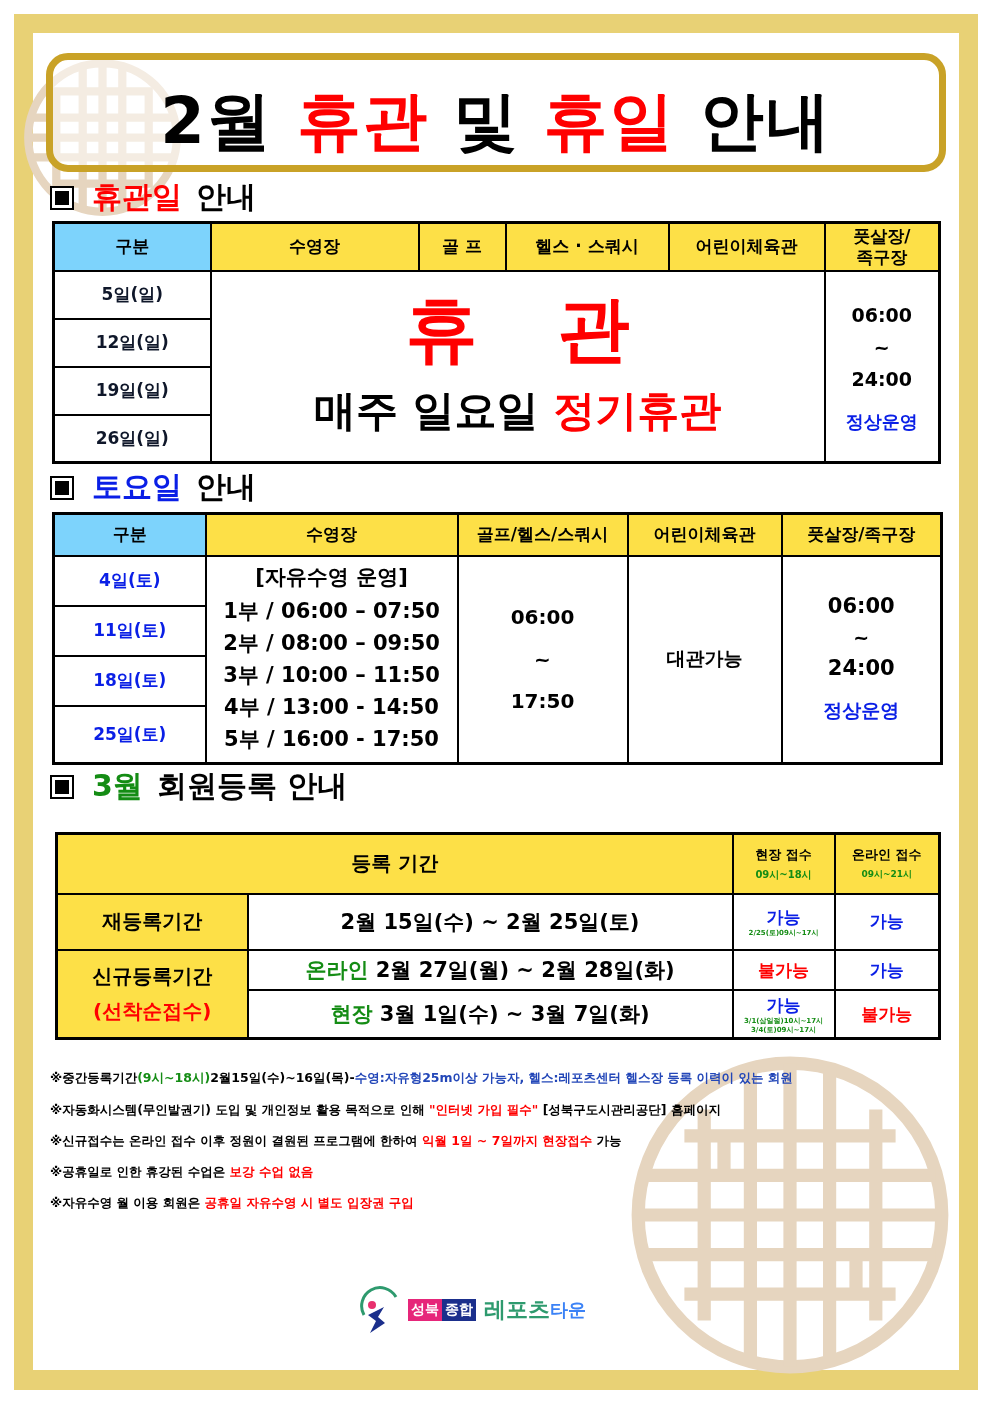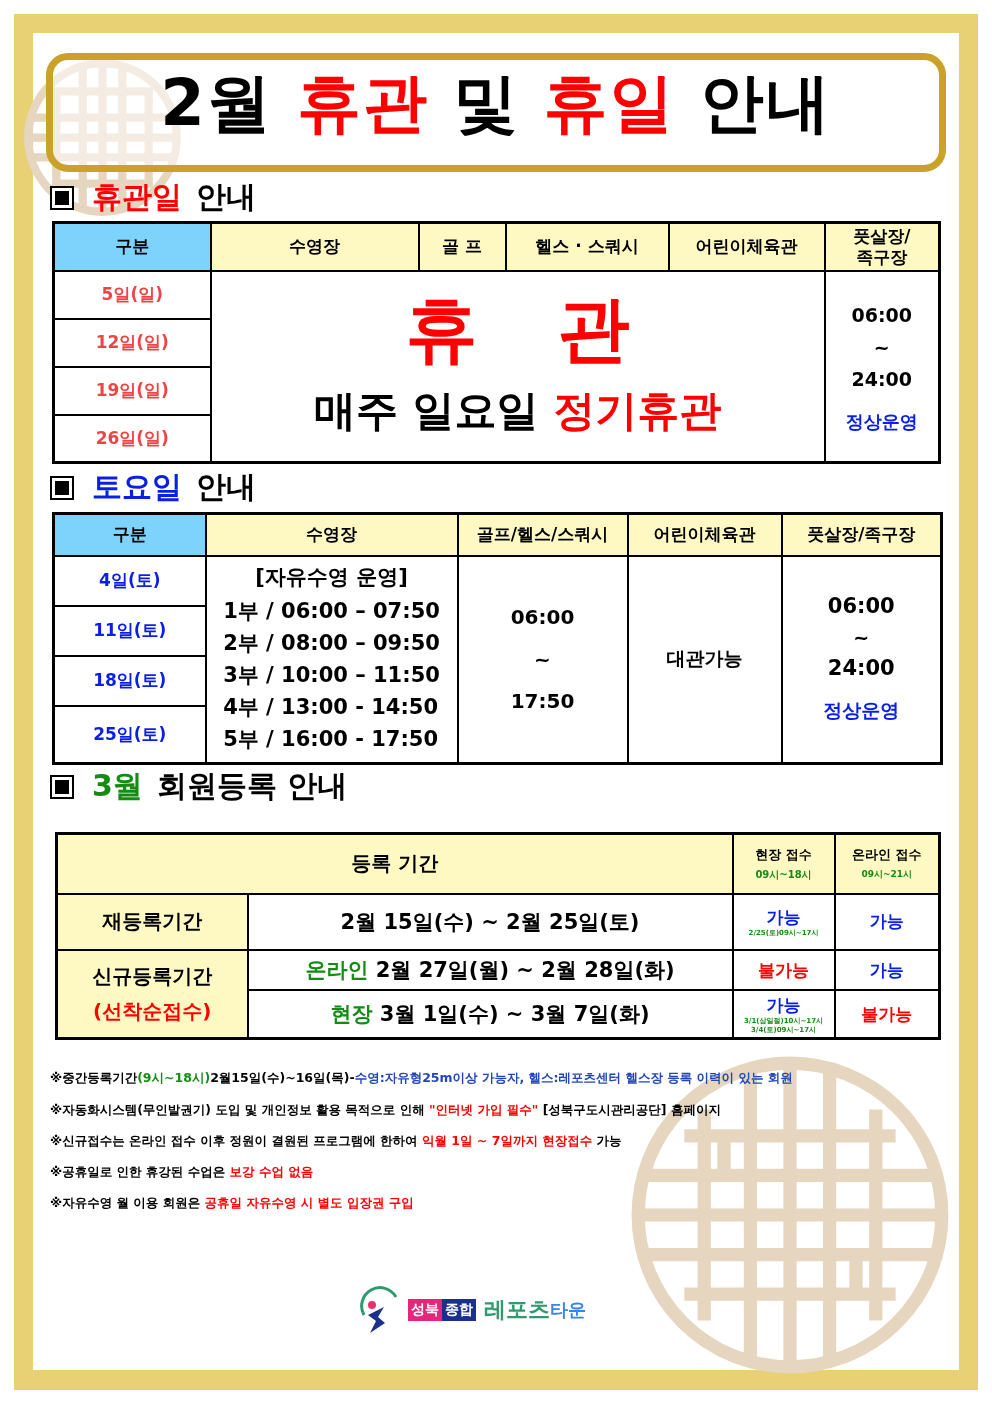--- a/index.html
+++ b/index.html
@@ -3,41 +3,41 @@
 <meta charset="utf-8">
 <style>
   html, body { margin:0; padding:0; }
   body { width:992px; height:1403px; background:#ffffff; position:relative; overflow:hidden;
          font-family:"DejaVu Sans", "Liberation Sans", sans-serif; }
   .frame { position:absolute; left:14px; top:14px; width:964px; height:1376px; background:#e8d175; }
   .frame-inner { position:absolute; left:33px; top:33px; width:926px; height:1337px; background:#ffffff; }
   .wm { position:absolute; pointer-events:none; }
   .title-box { position:absolute; left:46px; top:53px; width:886px; height:105px;
                border:7px solid #c9a227; border-radius:22px; background:rgba(255,255,255,0.55);
-               display:flex; align-items:flex-start; justify-content:center; }
+               display:flex; align-items:flex-end; justify-content:center; }
   .title-box .t { font-size:64px; font-weight:bold; letter-spacing:2px; color:#000; }
   .red { color:#ff0000; }
   .blue { color:#0a1fe6; }
   .green { color:#148c14; }
   .sec { position:absolute; left:50px; display:flex; align-items:center; font-weight:bold; font-size:30px; }
   .sec .box { width:20px; height:20px; border:2px solid #000; background:#fff; margin-right:18px; position:relative; }
   .sec .box::after { content:""; position:absolute; left:3px; top:3px; width:14px; height:14px; background:#000; }
   .sec .sp { margin-left:14px; }
   table { position:absolute; border-collapse:collapse; table-layout:fixed; }
   td { border:2px solid #000; text-align:center; vertical-align:middle; font-weight:bold; padding:0; }
   table.outer { border:3px solid #000; }
-  .gold { background:#fef9c3; }
+  .gold { background:#fde047; }
   .wh { background:#7dd3fc; }
   .hdr { font-size:17px; }
-  .date-red { color:#ef4444; font-size:17px; }
+  .date-red { color:#0f172a; font-size:17px; }
   .date-blue { color:#0a1fe6; font-size:17px; }
   .big-closed { font-size:72px; color:#ff0000; letter-spacing:80px; margin-left:80px; line-height:1; }
   .big-sub { font-size:42px; margin-top:18px; }
   .time { font-size:19px; line-height:1.7; }
-  .swim-lines { font-size:21px; line-height:32px; text-align:left; display:inline-block; }
+  .swim-lines { font-size:21px; line-height:32px; text-align:center; display:inline-block; }
   .note { position:absolute; left:50px; font-size:12.5px; font-weight:bold; white-space:nowrap; }
   .logo { position:absolute; left:358px; top:1285px; height:50px; display:flex; align-items:center; }
   .tiny { font-size:7px; color:#148c14; line-height:9px; }
 </style>
 </head>
 <body>
 
 <div class="frame"></div>
 <div class="frame-inner"></div>
 

